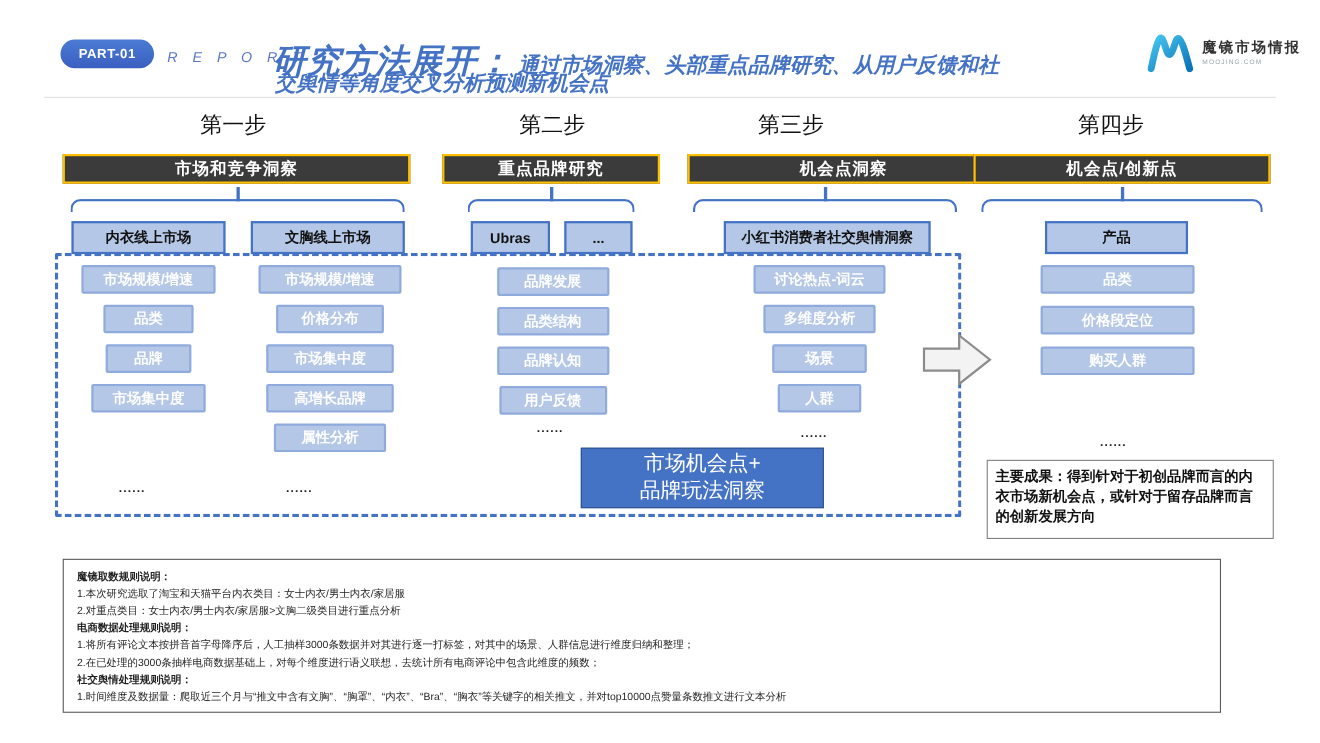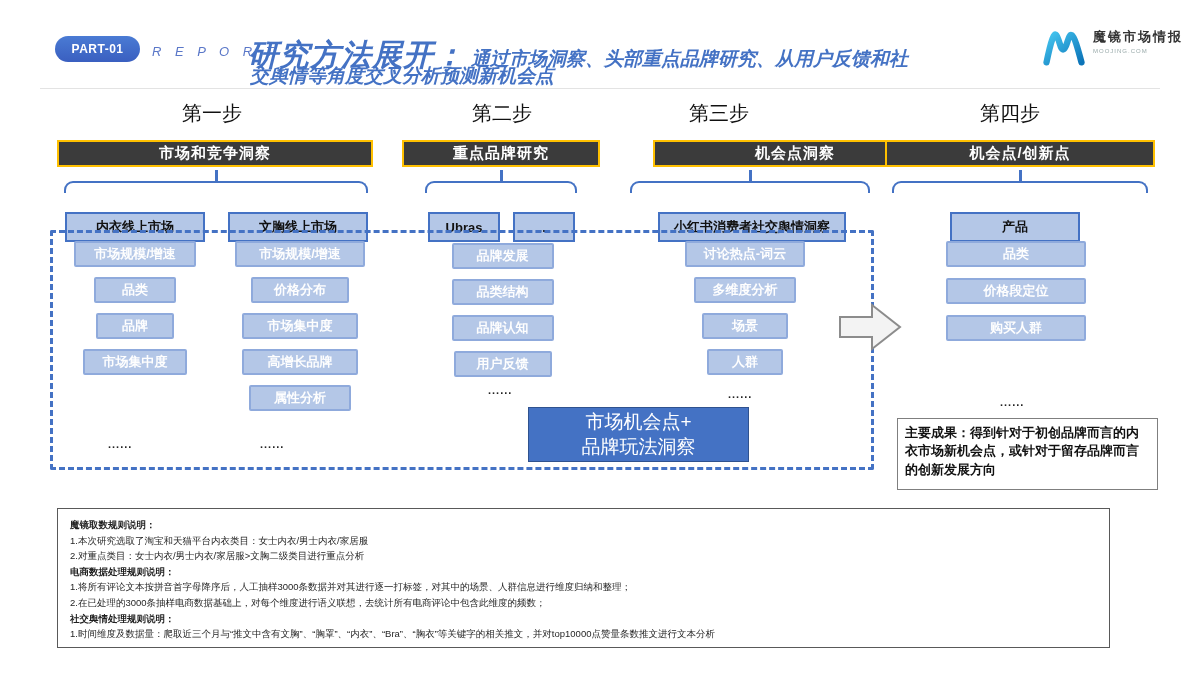--- a/index.html
+++ b/index.html
@@ -10,42 +10,42 @@
   
   .badge { position:absolute; left:55px; top:36px; width:85px; height:26px;
     background:linear-gradient(180deg,#4a7bd4,#3a5fc0); border-radius:13px; color:#fff;
     font-size:12px; font-weight:bold; display:flex; align-items:center; justify-content:center; letter-spacing:.5px; }
   .report { position:absolute; left:152px; top:44px; font-size:13px; font-style:italic;
     color:#5a77c8; letter-spacing:5px; }
   .title-row { position:absolute; left:248px; top:26px; display:flex; align-items:baseline; white-space:nowrap; }
   .title-big { font-size:30px; font-weight:bold; font-style:italic; color:#4472C4; letter-spacing:1px; }
   .title-small { font-size:19px; font-weight:bold; font-style:italic; color:#4472C4; margin-left:6px;margin-top:20px; }
   .title-line2 { position:absolute; left:250px; top:63px; font-size:19px; font-weight:bold; font-style:italic; color:#4472C4; }
-  .logo { position:absolute; left:1043px; top:28px; display:flex; align-items:flex-start; }
+  .logo { position:absolute; left:1043px; top:28px; display:flex; align-items:center; }
   .logo-text { margin-left:8px; }
   .logo-name { font-size:13px; font-weight:bold; color:#333; letter-spacing:2px; }
   .logo-sub { font-size:6px; color:#9aa; letter-spacing:1px; margin-top:2px; }
   .hdr-divider { position:absolute; left:40px; top:88px; width:1120px; height:1px; background:#e3e3e3; }
 
   
   .step-label { position:absolute; top:100px; font-size:20px; color:#111; font-weight:500; text-align:center; }
 
   
   .shead { position:absolute; top:140px; height:27px; background:#3B3B3B; border:2px solid #FFC000;
     color:#fff; font-size:15px; font-weight:bold; letter-spacing:1px;
     display:flex; align-items:center; justify-content:center; }
 
   
   .bracket { position:absolute; top:181px; height:12px; border:2px solid #4472C4; border-bottom:none;
     border-radius:9px 9px 0 0; }
   .bracket::before { content:""; position:absolute; left:50%; top:-13px; width:3px; height:13px;
     margin-left:-1px; background:#4472C4; }
 
   
-  .sbox { position:absolute; top:212px; height:30px; background:#B4C7E7; border:2px solid #4472C4;
+  .sbox { position:absolute; top:201px; height:30px; background:#B4C7E7; border:2px solid #4472C4;
     color:#111; font-size:13px; font-weight:bold; display:flex; align-items:center; justify-content:center; }
 
   
   .dashed { position:absolute; left:50px; top:230px; width:824px; height:240px;
     border:3px dashed #4472C4; border-radius:2px; }
 
   
   .col { position:absolute; display:flex; flex-direction:column; align-items:center; gap:10px; }
   .ibox { background:#B4C7E7; border:2px solid #8FAADC; border-radius:2px; color:#fefefe;
     font-size:13px; font-weight:bold; height:26px; display:flex; align-items:center; justify-content:center;
@@ -100,21 +100,21 @@
   </div>
   <div class="hdr-divider"></div>
 
   <div class="step-label" style="left:152px;width:120px;">第一步</div>
   <div class="step-label" style="left:442px;width:120px;">第二步</div>
   <div class="step-label" style="left:659px;width:120px;">第三步</div>
   <div class="step-label" style="left:950px;width:120px;">第四步</div>
 
   <div class="shead" style="left:57px;width:316px;">市场和竞争洞察</div>
   <div class="shead" style="left:402px;width:198px;">重点品牌研究</div>
-  <div class="shead" style="left:653px;width:284px;">机会点洞察</div>
+  <div class="shead" style="left:625px;width:284px;">机会点洞察</div>
   <div class="shead" style="left:885px;width:270px;">机会点/创新点</div>
 
   <div class="bracket" style="left:64px;width:304px;"></div>
   <div class="bracket" style="left:425px;width:152px;"></div>
   <div class="bracket" style="left:630px;width:240px;"></div>
   <div class="bracket" style="left:892px;width:256px;"></div>
 
   <div class="sbox" style="left:65px;width:140px;">内衣线上市场</div>
   <div class="sbox" style="left:228px;width:140px;">文胸线上市场</div>
   <div class="sbox" style="left:428px;width:72px;">Ubras</div>

